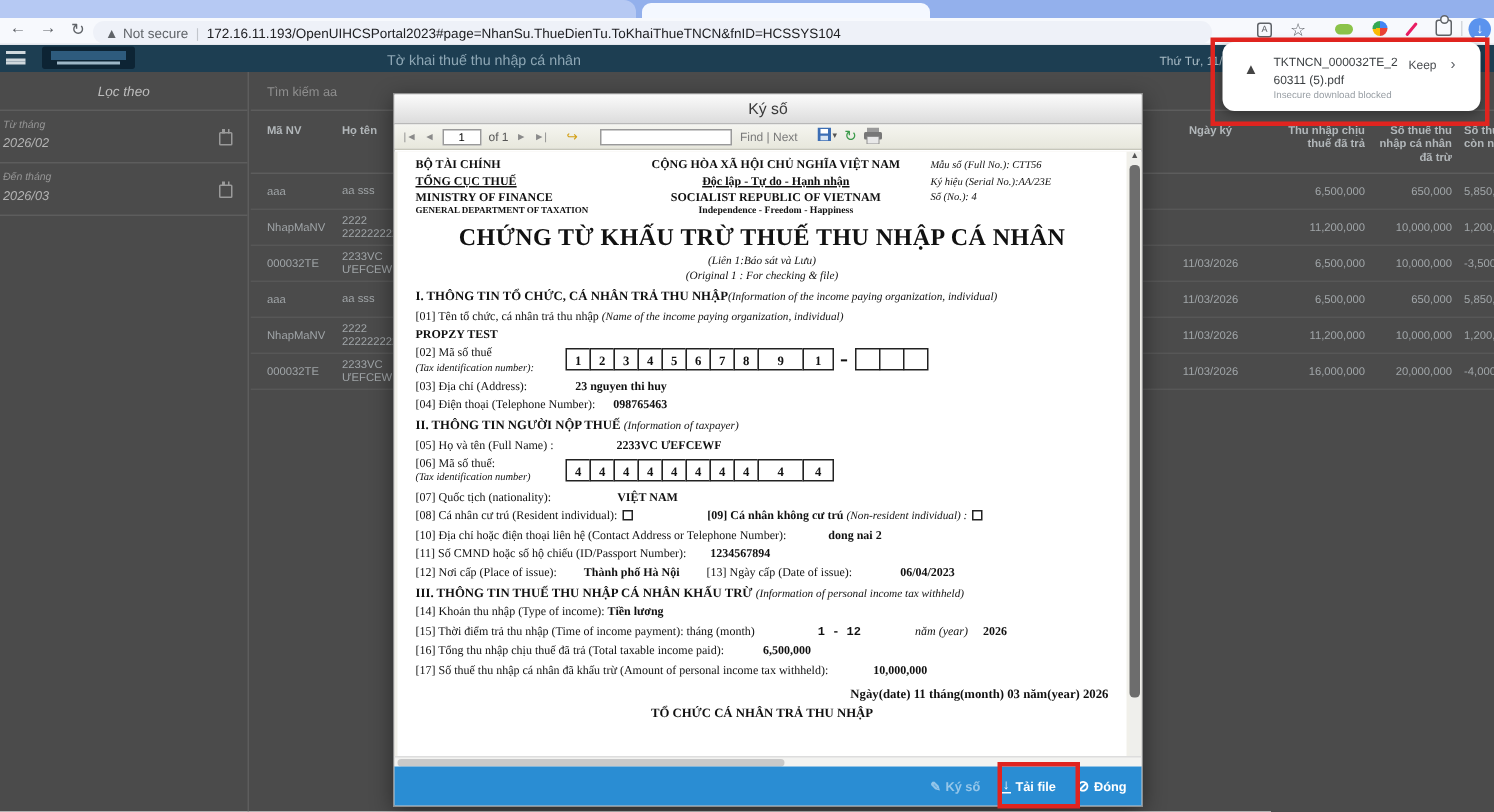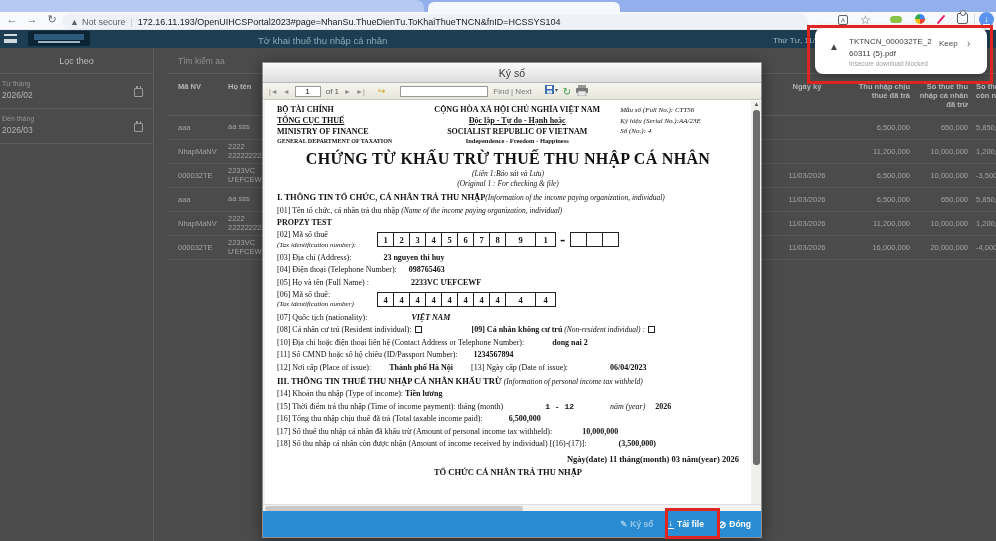--- a/index.html
+++ b/index.html
@@ -37,21 +37,21 @@
     border-top:2px solid #cfd8dd; border-bottom:2px solid #cfd8dd; }
   .burger:before { content:""; position:absolute; left:0; top:2.5px; width:13px; height:2px; background:#cfd8dd; }
   .applogo { position:absolute; left:28px; top:31px; width:62px; height:15px; background:#0d2434; border-radius:2px; overflow:hidden; }
   .applogo:before { content:""; position:absolute; left:6px; top:3px; width:50px; height:6px; background:#2e5b7d; }
   .applogo:after { content:""; position:absolute; left:10px; top:10px; width:42px; height:2px; background:#9db6c6; }
   .apptitle { position:absolute; left:258px; top:35px; font-size:9.5px; color:#8ea7b5; }
   .appdate { position:absolute; left:773px; top:36px; font-size:8px; color:#a9bcc6; }
 
   
   .content { position:absolute; left:0; top:48px; width:996px; height:493px; background:#4b4b4b; }
-  .sidebar { position:absolute; left:0; top:0; width:154px; height:493px; border-right:1px solid #5d5d5d; }
+  .sidebar { position:absolute; left:0; top:0; width:166px; height:493px; border-right:1px solid #5d5d5d;font-style:italic; }
   .side-title { height:26px; line-height:26px; text-align:center; font-size:9px; color:#bdbdbd; border-bottom:1px solid #5d5d5d; }
   .side-field { position:relative; padding:6px 8px 8px 2px; border-bottom:1px solid #5d5d5d; }
   .sf-label { font-size:7px; color:#959595; }
   .sf-value { font-size:8.5px; color:#b3b3b3; margin-top:3px; }
   .cal-ic { position:absolute; right:10px; top:14px; width:9px; height:9px; border:1.2px solid #9a9a9a; border-radius:1px; }
   .cal-ic:before { content:""; position:absolute; left:1px; top:-3px; width:1.5px; height:2.5px; background:#9a9a9a; }
   .cal-ic:after { content:""; position:absolute; right:1px; top:-3px; width:1.5px; height:2.5px; background:#9a9a9a; }
 
   .grid { position:absolute; left:167px; top:0; width:829px; height:493px; overflow:hidden; }
   .searchrow { height:26px; border-bottom:1px solid #5d5d5d; display:flex; align-items:center; padding-left:11px; }
@@ -287,21 +287,21 @@
       <div class="pdfpage">
         <div class="ph">
           <div class="ph-l">
             <div>BỘ TÀI CHÍNH</div>
             <div class="u">TỔNG CỤC THUẾ</div>
             <div>MINISTRY OF FINANCE</div>
             <div style="font-size:6px;">GENERAL DEPARTMENT OF TAXATION</div>
           </div>
           <div class="ph-c">
             <div>CỘNG HÒA XÃ HỘI CHỦ NGHĨA VIỆT NAM</div>
-            <div class="u">Độc lập - Tự do - Hạnh hoặc</div>
+            <div class="u">Độc lập - Tự do - Hạnh nhận</div>
             <div>SOCIALIST REPUBLIC OF VIETNAM</div>
             <div style="font-size:6.5px;">Independence - Freedom - Happiness</div>
           </div>
           <div class="ph-r">
             <div>Mẫu số (Full No.): CTT56</div>
             <div>Ký hiệu (Serial No.):AA/23E</div>
             <div>Số (No.): 4</div>
           </div>
         </div>
 
@@ -327,59 +327,59 @@
             <span class="bx w10">1</span>
           <span class="bxdash">-</span>
           <span class="bx"></span>
             <span class="bx"></span>
             <span class="bx"></span>
         </div>
 
         <div class="fl"><span>[03] Địa chỉ (Address):</span> <span class="fv" style="margin-left:30px;">23 nguyen thi huy</span></div>
         <div class="fl"><span>[04] Điện thoại (Telephone Number):</span> <span class="fv" style="margin-left:10px;">098765463</span></div>
 
+        <div class="sec"><span>II. THÔNG TIN NGƯỜI NỘP THUẾ </span><i>(Information of taxpayer)</i></div>
         <div class="fl"><span>[05] Họ và tên (Full Name) :</span> <span class="fv" style="margin-left:40px;">2233VC ƯEFCEWF</span></div>
 
         <div class="boxrow">
           <div class="boxlbl"><span>[06] Mã số thuế:</span><br><i>(Tax identification number)</i></div>
           <span class="bx">4</span>
             <span class="bx">4</span>
             <span class="bx">4</span>
             <span class="bx">4</span>
             <span class="bx">4</span>
             <span class="bx">4</span>
             <span class="bx">4</span>
             <span class="bx">4</span>
             <span class="bx w9">4</span>
             <span class="bx w10">4</span>
         </div>
 
-        <div class="fl"><span>[07] Quốc tịch (nationality):</span> <span class="fv" style="margin-left:42px;font-style:italic;">VIỆT NAM</span></div>
+        <div class="fl"><span>[07] Quốc tịch (nationality):</span> <span class="fv" style="margin-left:42px;">VIỆT NAM</span></div>
         <div class="fl">
           <span>[08] Cá nhân cư trú (Resident individual):</span><span class="cb"></span>
           <span class="fv" style="margin-left:48px;">[09] Cá nhân không cư trú </span><i>(Non-resident individual) :</i><span class="cb"></span>
         </div>
         <div class="fl"><span>[10] Địa chỉ hoặc điện thoại liên hệ (Contact Address or Telephone Number):</span> <span class="fv" style="margin-left:26px;">dong nai 2</span></div>
         <div class="fl"><span>[11] Số CMND hoặc số hộ chiếu (ID/Passport Number):</span> <span class="fv" style="margin-left:14px;">1234567894</span></div>
         <div class="fl">
           <span>[12] Nơi cấp (Place of issue):</span> <span class="fv" style="margin-left:16px;">Thành phố Hà Nội</span>
-          <span style="margin-left:16px;">[13] Ngày cấp (Date of issue):</span> <span class="fv" style="margin-left:40px;">06/04/2023</span>
+          <span style="margin-left:16px;">[13] Ngày cấp (Date of issue):</span> <span class="fv" style="margin-left:30px;">06/04/2023</span>
         </div>
 
         <div class="sec"><span>III. THÔNG TIN THUẾ THU NHẬP CÁ NHÂN KHẤU TRỪ </span><i>(Information of personal income tax withheld)</i></div>
         <div class="fl"><span>[14] Khoản thu nhập (Type of income):</span> <span class="fv">Tiền lương</span></div>
         <div class="fl">
           <span>[15] Thời điểm trả thu nhập (Time of income payment): tháng (month)</span>
           <span class="fv" style="margin-left:40px;font-family:Liberation Mono, monospace;">1 - 12</span>
           <span style="margin-left:34px;font-style:italic;">năm (year)</span>
           <span class="fv" style="margin-left:8px;">2026</span>
         </div>
         <div class="fl"><span>[16] Tổng thu nhập chịu thuế đã trả (Total taxable income paid):</span> <span class="fv" style="margin-left:24px;">6,500,000</span></div>
         <div class="fl"><span>[17] Số thuế thu nhập cá nhân đã khấu trừ (Amount of personal income tax withheld):</span> <span class="fv" style="margin-left:28px;">10,000,000</span></div>
-        <div class="fl"><span>[18] Số thu nhập cá nhân còn được nhận (Amount of income received by individual) [(16)-(17)]:</span> <span class="fv" style="margin-left:30px;">(3,500,000)</span></div>
 
         <div class="pdf-date">Ngày(date) 11 tháng(month) 03 năm(year) 2026</div>
         <div class="pdf-signer">TỔ CHỨC CÁ NHÂN TRẢ THU NHẬP</div>
       </div>
       <div class="vscroll">
         <span class="varr">▲</span>
         <div class="vthumb"></div>
       </div>
     </div>
 

